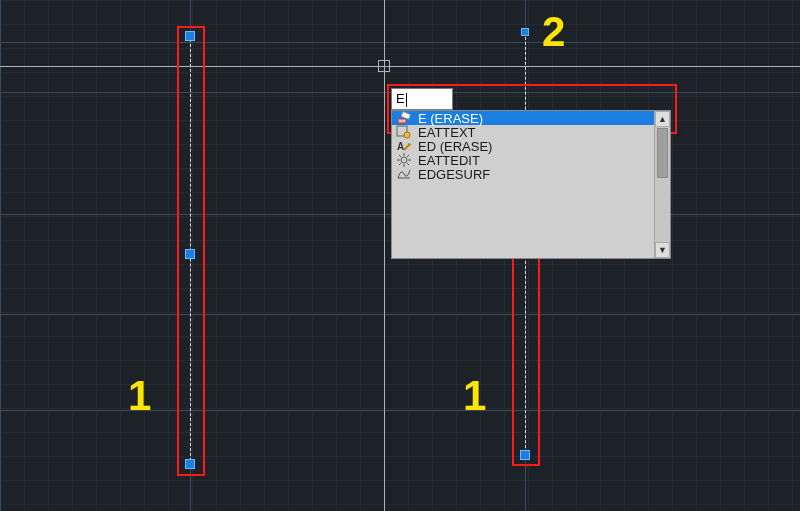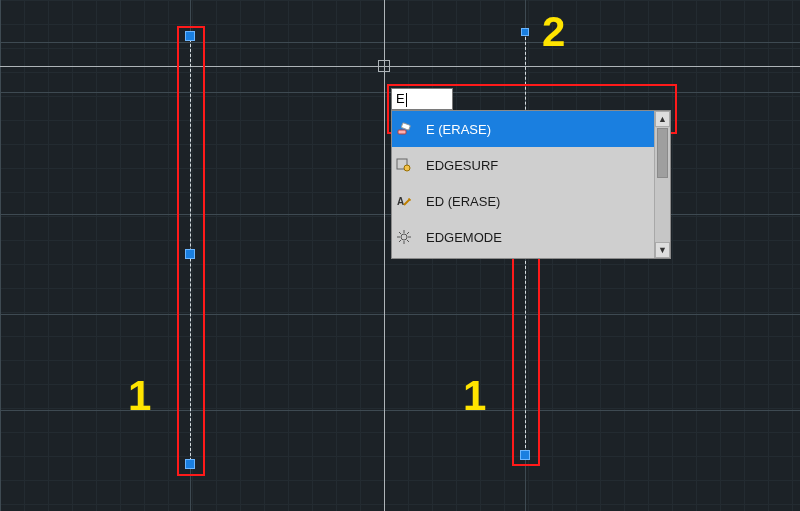--- a/index.html
+++ b/index.html
@@ -116,23 +116,23 @@
     background: #cfcfcf;
     border: 1px solid #8a8a8a;
     box-sizing: border-box;
     font-size: 13px;
     font-family: Arial, sans-serif;
     color: #1a1a1a;
   }
   .suggest-row {
     display: flex;
     align-items: center;
-    height: 36px;
+    height: 14px;
     padding: 0 4px;
-    gap: 14px;
+    gap: 6px;
     white-space: nowrap;
   }
   .suggest-row.selected {
     background: #1a7fe0;
     color: #ffffff;
   }
   .suggest-icon {
     width: 16px;
     height: 16px;
     display: inline-flex;
@@ -230,21 +230,21 @@
       </span>
       <span class="suggest-label">E (ERASE)</span>
     </div>
     <div class="suggest-row">
       <span class="suggest-icon">
         <svg viewBox="0 0 16 16" width="16" height="16">
             <rect x="1" y="2" width="10" height="10" fill="none" stroke="#666"></rect>
             <circle cx="11" cy="11" r="3" fill="#f2c24b" stroke="#996f00"></circle>
           </svg>
       </span>
-      <span class="suggest-label">EDGESURF</span>
+      <span class="suggest-label">EATTEXT</span>
     </div>
     <div class="suggest-row">
       <span class="suggest-icon">
         <svg viewBox="0 0 16 16" width="16" height="16">
             <text x="1" y="12" font-size="10" font-family="Arial" fill="#333" font-weight="bold">A</text>
             <path d="M8 12 L14 6" stroke="#c08000" stroke-width="2"></path>
             <path d="M13 5 L15 7 L14 8 L12 6 Z" fill="#c08000"></path>
           </svg>
       </span>
       <span class="suggest-label">ED (ERASE)</span>
@@ -258,21 +258,30 @@
               <line x1="8" y1="12" x2="8" y2="15"></line>
               <line x1="1" y1="8" x2="4" y2="8"></line>
               <line x1="12" y1="8" x2="15" y2="8"></line>
               <line x1="3" y1="3" x2="5" y2="5"></line>
               <line x1="11" y1="11" x2="13" y2="13"></line>
               <line x1="3" y1="13" x2="5" y2="11"></line>
               <line x1="11" y1="5" x2="13" y2="3"></line>
             </g>
           </svg>
       </span>
-      <span class="suggest-label">EDGEMODE</span>
+      <span class="suggest-label">EATTEDIT</span>
+    </div>
+    <div class="suggest-row">
+      <span class="suggest-icon">
+        <svg viewBox="0 0 16 16" width="16" height="16">
+            <path d="M2 12 Q5 2 8 8 Q11 14 14 4" fill="none" stroke="#555"></path>
+            <path d="M2 12 L14 12" stroke="#555"></path>
+          </svg>
+      </span>
+      <span class="suggest-label">EDGESURF</span>
     </div>
 
     <div class="scroll-rail">
       <div class="scroll-btn up">
           <span>▲</span>
         </div>
       <div class="scroll-thumb" style="top:17px; height:50px;"></div>
       <div class="scroll-btn down">
           <span>▼</span>
         </div>

